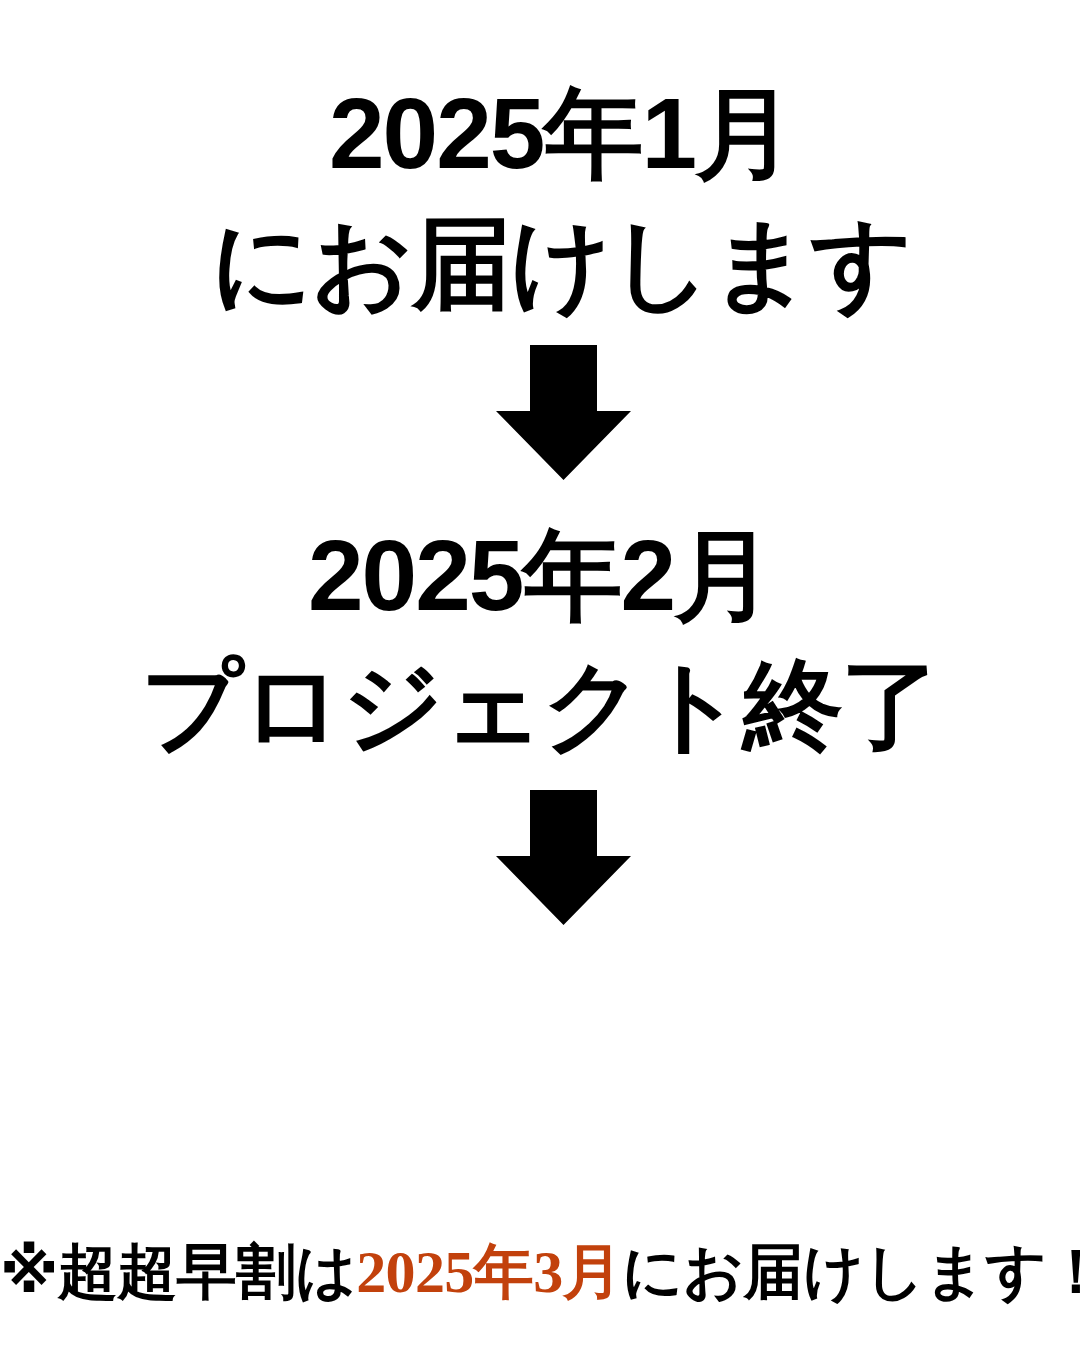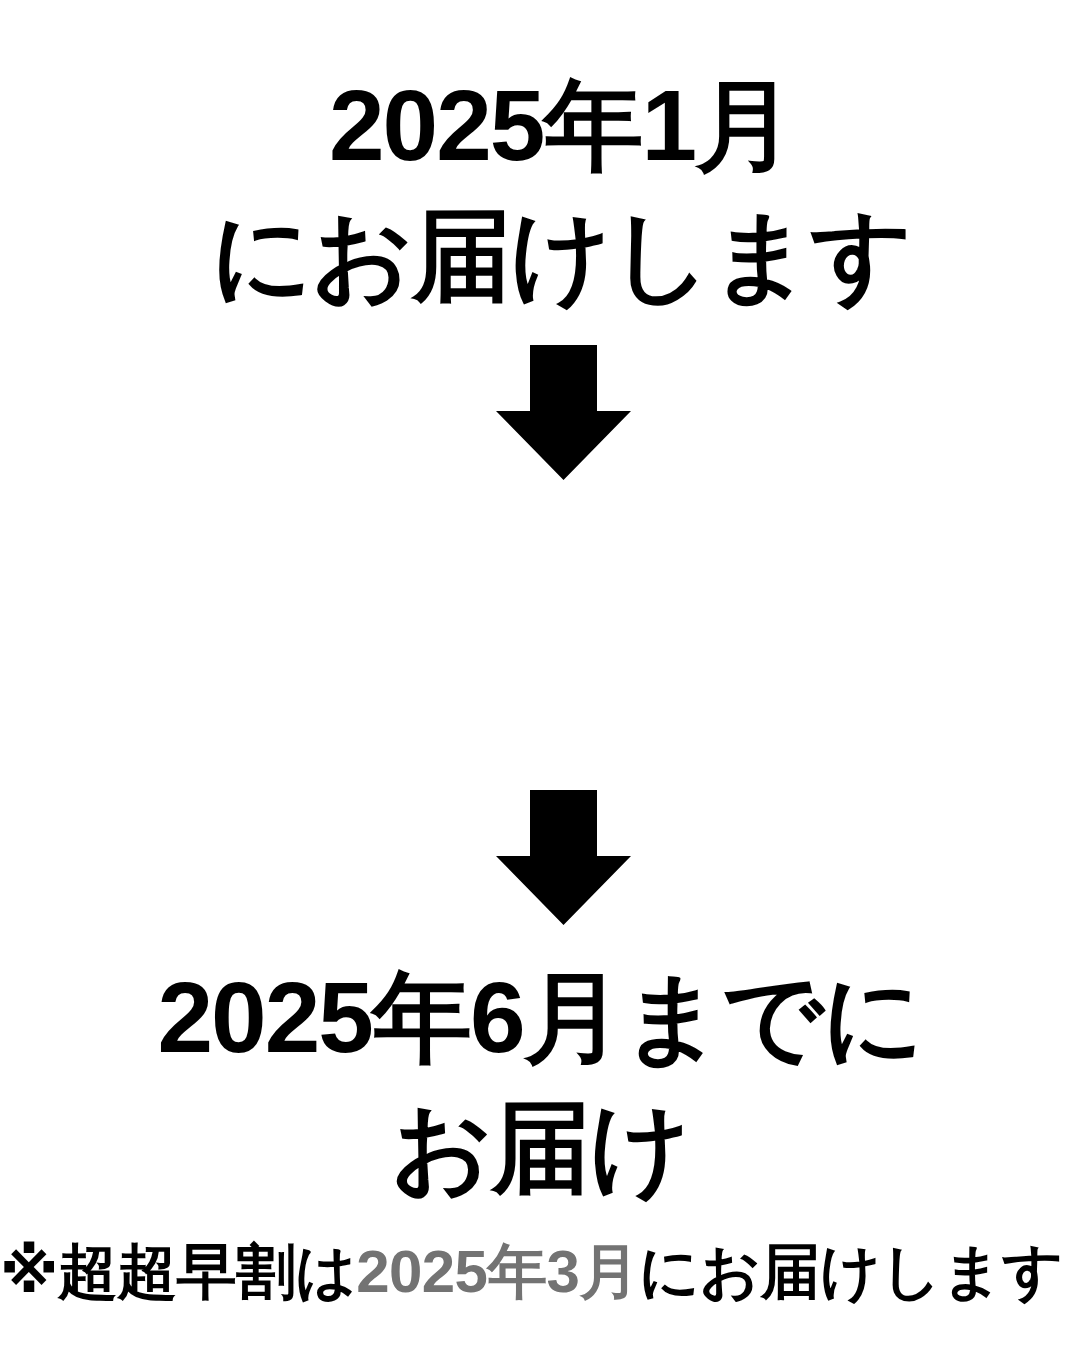--- a/index.html
+++ b/index.html
@@ -21,21 +21,21 @@
     left: 0;
     right: 0;
     text-align: center;
     font-size: 100px;
     font-weight: 800;
     line-height: 130px;
     letter-spacing: -0.02em;
     white-space: nowrap;
   }
   .step .line { display: block; }
-  .step1 { top: 60px; padding-left: 42px; }
+  .step1 { top: 68px; padding-left: 42px; }
   .step2 { top: 510px; }
   .step3 { top: 952px; }
   .arrow {
     position: absolute;
     left: 496px;
     width: 135px;
     height: 135px;
   }
   .arrow1 { top: 345px; }
   .arrow2 { top: 790px; }
@@ -45,47 +45,47 @@
     left: 0;
     right: 0;
     top: 1232px;
     text-align: center;
     font-size: 60px;
     font-weight: 800;
     line-height: 80px;
     letter-spacing: -0.01em;
     white-space: nowrap;
   }
-  .note .highlight { color: #737373; }
+  .note .highlight { color: #c2410c; font-family: Liberation Serif, serif; }
 </style>
 </head>
 <body>
 
 <div class="canvas">
 
   <div class="step step1">
     <span class="line">2025年1月</span>
     <span class="line">にお届けします</span>
   </div>
 
   <div class="arrow arrow1">
     <svg viewBox="0 0 135 135" xmlns="http://www.w3.org/2000/svg" aria-hidden="true">
       <polygon points="34,0 101,0 101,66 135,66 67.5,135 0,66 34,66" fill="#000000"></polygon>
     </svg>
   </div>
 
+  <div class="step step2">
+    <span class="line">2025年2月</span>
+    <span class="line">プロジェクト終了</span>
+  </div>
 
   <div class="arrow arrow2">
     <svg viewBox="0 0 135 135" xmlns="http://www.w3.org/2000/svg" aria-hidden="true">
       <polygon points="34,0 101,0 101,66 135,66 67.5,135 0,66 34,66" fill="#000000"></polygon>
     </svg>
   </div>
 
-  <div class="step step3">
-    <span class="line">2025年6月までに</span>
-    <span class="line">お届け</span>
-  </div>
 
   <div class="note">
     <span>※超超早割は</span><span class="highlight">2025年3月</span><span>にお届けします！</span>
   </div>
 
 </div>
 
 </body></html>

